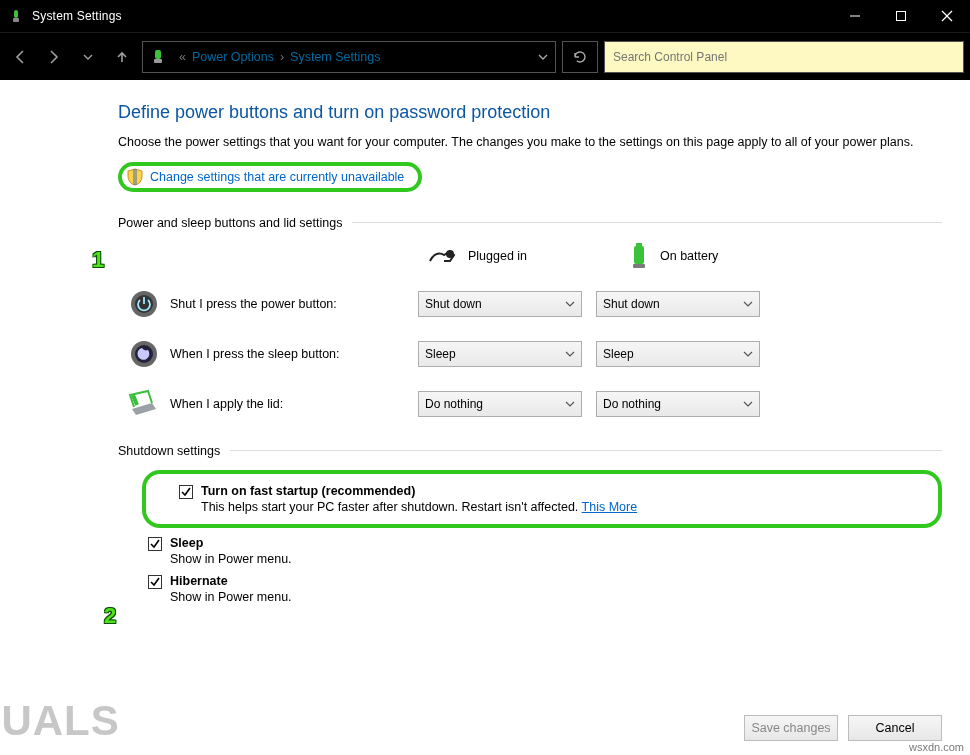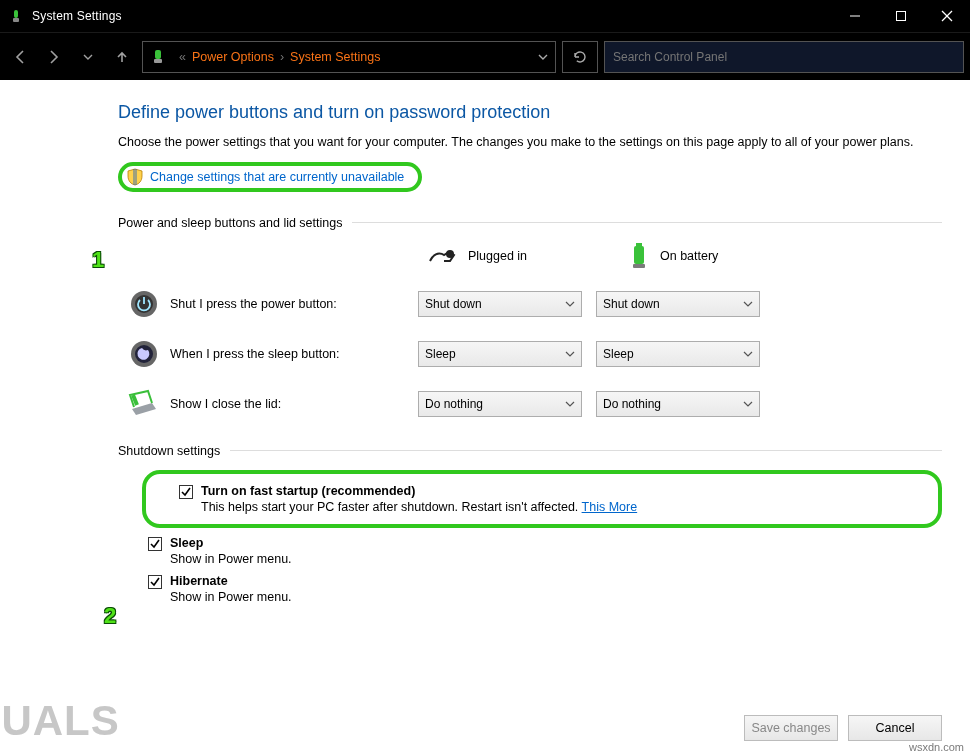--- a/index.html
+++ b/index.html
@@ -12,24 +12,24 @@
   .titlebar .win-btn { width: 46px; height: 32px; display: flex; align-items: center; justify-content: center; }
   .titlebar .win-btn svg { stroke: #fff; fill: none; }
 
   
   .navbar { height: 48px; background: #000; display: flex; align-items: center; padding: 0 6px; gap: 6px; border-top: 1px solid #1a1a1a; }
   .nav-btn { width: 28px; height: 28px; display: flex; align-items: center; justify-content: center; color: #a0a0a0; border-radius: 2px; }
   .nav-btn svg { stroke: #a0a0a0; fill: none; }
   .address { flex: 1 1 auto; display: flex; align-items: center; height: 32px; background: #000; border: 1px solid #535353; color: #ddd; padding: 0 6px; min-width: 0; }
   .address .folder-icon { width: 18px; height: 18px; margin-right: 6px; }
   .address .sep { color: #777; margin: 0 6px; }
-  .address .crumb { color: #f97316; white-space: nowrap; }
+  .address .crumb { color: #0369a1; white-space: nowrap; }
   .address .spacer { flex: 1; }
   .refresh-btn { width: 36px; height: 32px; border: 1px solid #535353; display:flex; align-items:center; justify-content:center;}
-  .search { width: 360px; height: 32px; background: #0f172a; border: 1px solid #535353; color: #8a8a8a; padding: 0 8px; outline: none; font-size: 12px; }
+  .search { width: 360px; height: 32px; background: #fef9c3; border: 1px solid #535353; color: #8a8a8a; padding: 0 8px; outline: none; font-size: 12px; }
 
   
   .content { padding: 20px 28px 0 118px; position: relative; height: calc(755px - 80px); }
   h1.heading { font-size: 18px; font-weight: 400; color: #0b57a4; margin: 2px 0 10px; }
   .intro { line-height: 1.5; max-width: 800px; }
 
   
   .hl-green { border: 4px solid #31c81e; border-radius: 18px; }
   .hl-badge { position:absolute; left:12px; width:28px; height:28px; font-size:22px; font-weight:900; color:#50e218; text-shadow: -1px -1px 0 #0a4d06, 1px -1px 0 #0a4d06, -1px 1px 0 #0a4d06, 1px 1px 0 #0a4d06; display:flex; align-items:center; justify-content:center;}
   .badge1 { top: 166px; left: 84px; }
@@ -224,21 +224,21 @@
     </div>
 
     <div class="row">
       <div class="row-icon">
           <svg width="34" height="30" viewBox="0 0 34 30">
             <path d="M5 20l20-6 4 6-20 6z" fill="#9aa0a6"></path>
             <path d="M7 18L3 6l18-4 4 12" fill="none" stroke="#3abf3a" stroke-width="2"></path>
             <path d="M6 6l4 10" stroke="#3abf3a" stroke-width="4"></path>
           </svg>
         </div>
-      <div class="row-label">Show I close the lid:</div>
+      <div class="row-label">When I apply the lid:</div>
       <div class="dropdown">
           <span>Do nothing</span>
           <svg width="10" height="10" viewBox="0 0 10 10">
             <path d="M1 3l4 4 4-4" stroke-width="1.2"></path>
           </svg>
         </div>
       <div class="dropdown">
           <span>Do nothing</span>
           <svg width="10" height="10" viewBox="0 0 10 10">
             <path d="M1 3l4 4 4-4" stroke-width="1.2"></path>

